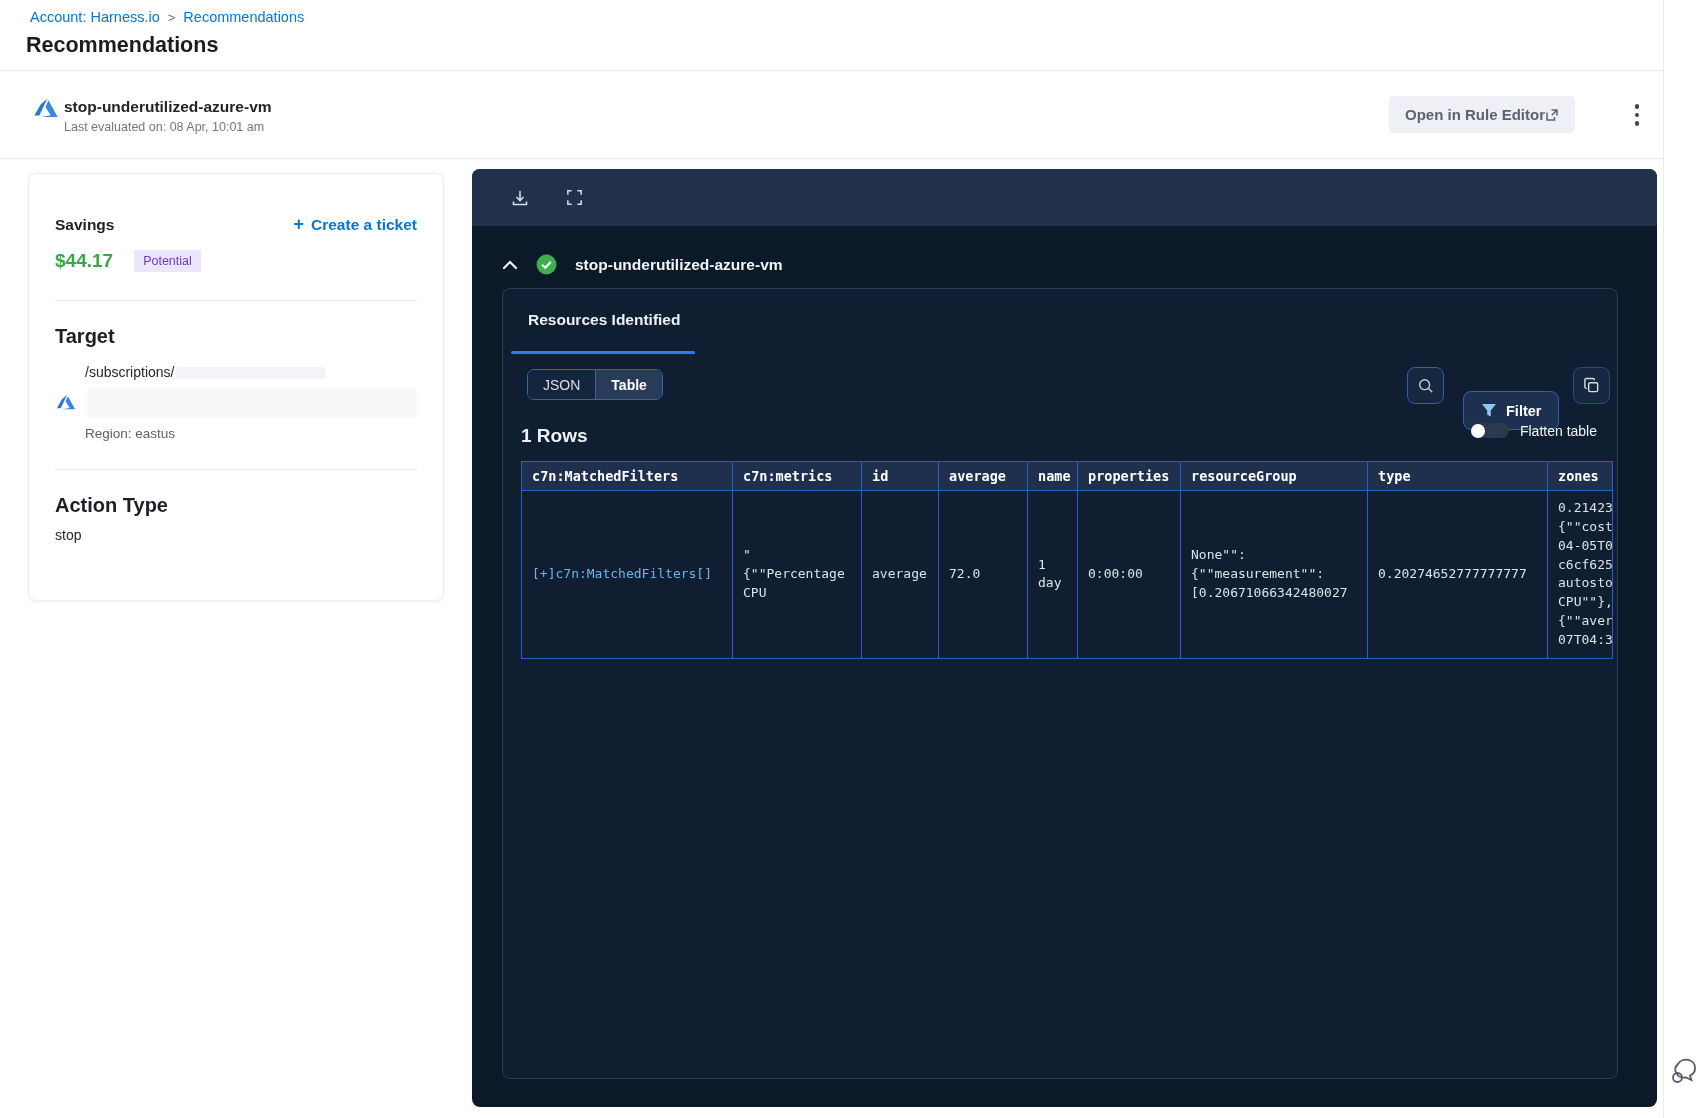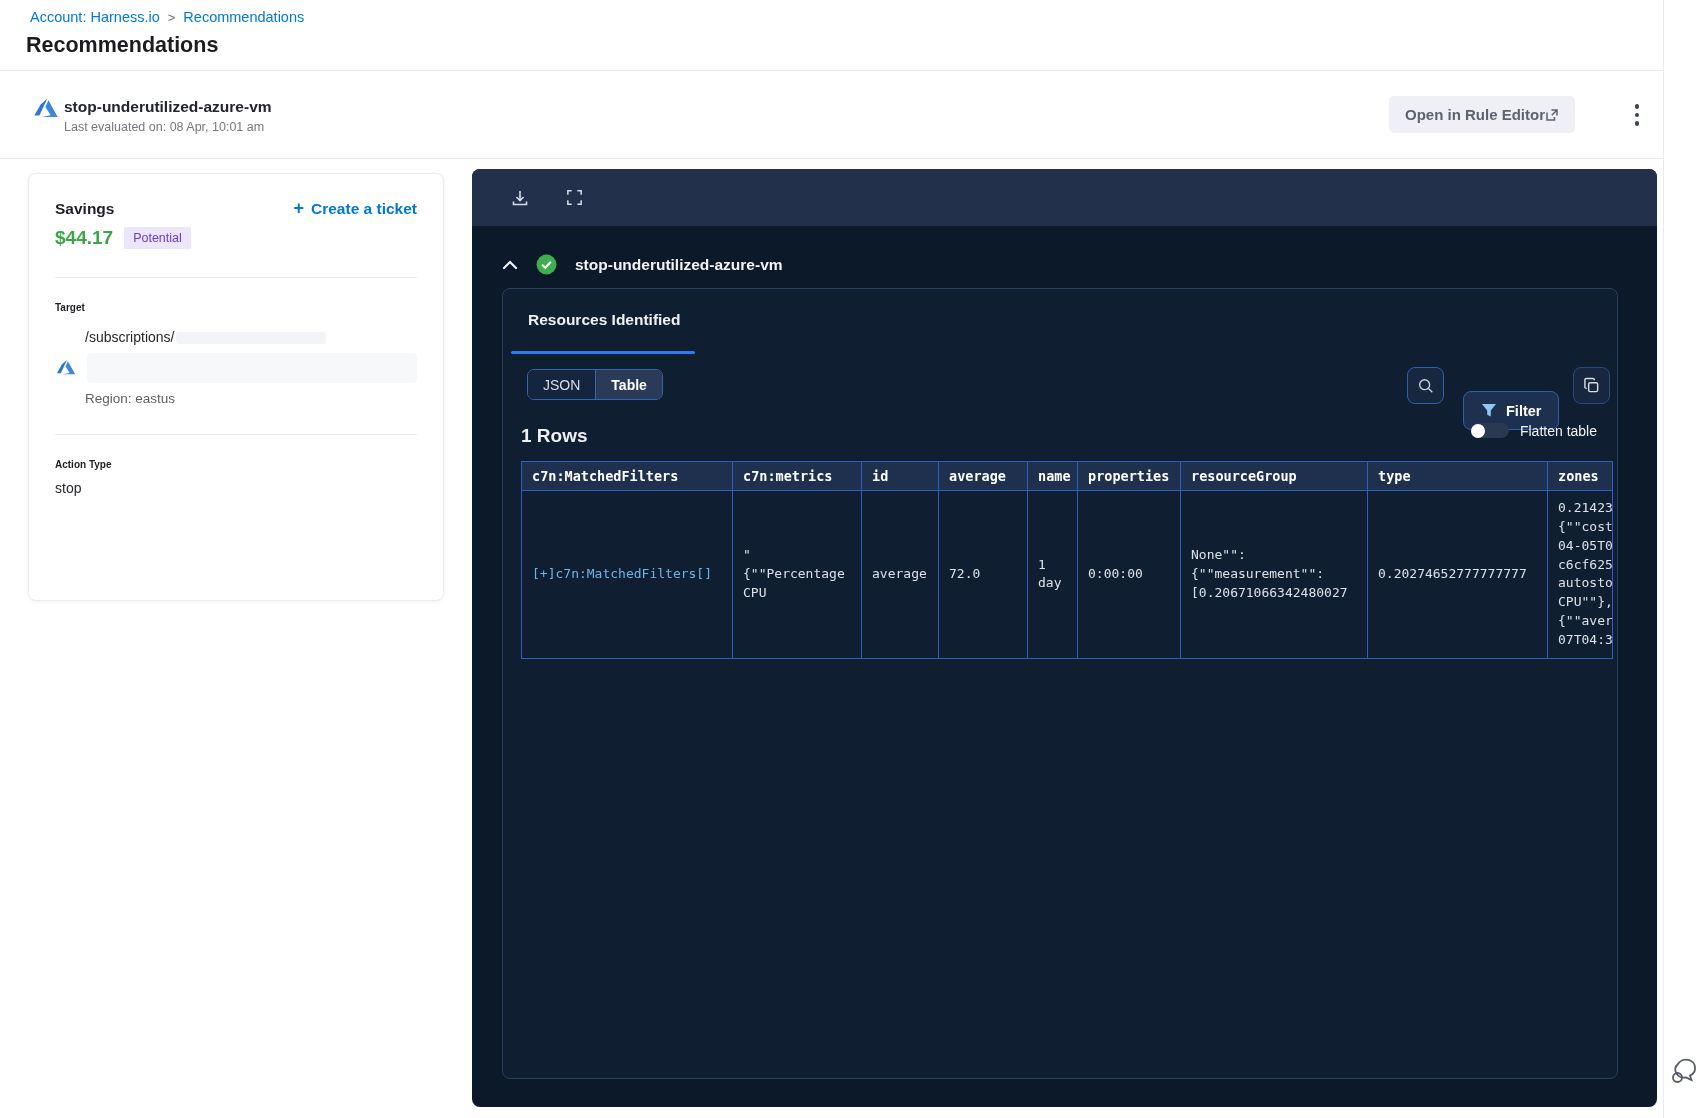--- a/index.html
+++ b/index.html
@@ -20,28 +20,28 @@
   .rec-header { position:absolute; left:0; top:71px; width:1663px; height:87px; background:#ffffff; }
   .azure-logo { position:absolute; }
   .rec-name { position:absolute; left:64px; top:27px; font-size:15.5px; font-weight:bold; color:#22242b; }
   .rec-sub { position:absolute; left:64px; top:49px; font-size:12.5px; color:#76777e; }
   .rule-editor-btn { position:absolute; left:1389px; top:25px; height:37px; padding:0 16px; background:#eef0f5; border:none; border-radius:5px; font-family:inherit; font-size:15px; font-weight:bold; color:#5d6270; display:flex; align-items:center; gap:0; cursor:pointer; }
   .kebab { position:absolute; left:1625px; top:29px; width:24px; height:30px; display:flex; flex-direction:column; align-items:center; justify-content:center; gap:4px; cursor:pointer; }
   .kebab i { width:4.5px; height:4.5px; border-radius:50%; background:#3e4453; }
 
   
   .details-card { position:absolute; left:28px; top:173px; width:416px; height:428px; background:#ffffff; border:1px solid #ecedf2; border-radius:8px; box-shadow:0 1px 4px rgba(40,41,61,.06); padding:24px 26px; }
-  .card-row { display:flex; justify-content:space-between; align-items:center; }
+  .card-row { display:flex; justify-content:space-between; align-items:center;margin-top:16px; }
   .savings-label { font-size:15.5px; font-weight:bold; color:#1e1f24; }
   .create-ticket { font-size:15.5px; font-weight:bold; color:#0278d5; cursor:pointer; display:flex; gap:7px; align-items:center; }
-  .savings-amount-row { margin-top:8px; display:flex; align-items:center; gap:11px; }
+  .savings-amount-row { margin-top:15px; display:flex; align-items:center; gap:21px; }
   .savings-amount { font-size:19px; font-weight:bold; color:#3aa648; }
   .potential-badge { font-size:12.5px; color:#6a3bd0; background:#ece6fb; border-radius:0; padding:4px 9px; }
   .card-div { border:none; border-top:1px solid #e9eaee; margin:28px 0 24px 0; }
-  .sec-label { font-size:10px; font-weight:bold; color:#1e1f24; }
+  .sec-label { font-size:20px; font-weight:bold; color:#1e1f24; }
   .target-path { margin:16px 0 0 30px; font-size:14px; color:#26272c; }
   .redact-inline { display:inline-block; width:150px; height:12px; background:#f2f4f7; border-radius:3px; vertical-align:middle; margin-left:2px; }
   .target-mid { display:flex; align-items:center; gap:10px; margin:8px 0; }
   .redact-block { flex:1; height:30px; background:#f6f8fa; border-radius:4px; }
   .target-region { margin-left:30px; font-size:13.5px; color:#5f6066; }
   .action-value { margin-top:10px; font-size:14px; color:#26272c; }
 
   
   .viewer { position:absolute; left:472px; top:169px; width:1185px; height:938px; background:#0c1929; border-radius:8px; overflow:hidden; }
   .viewer-toolbar { height:57px; background:#22304b; display:flex; align-items:center; gap:24px; padding-left:33px; }

